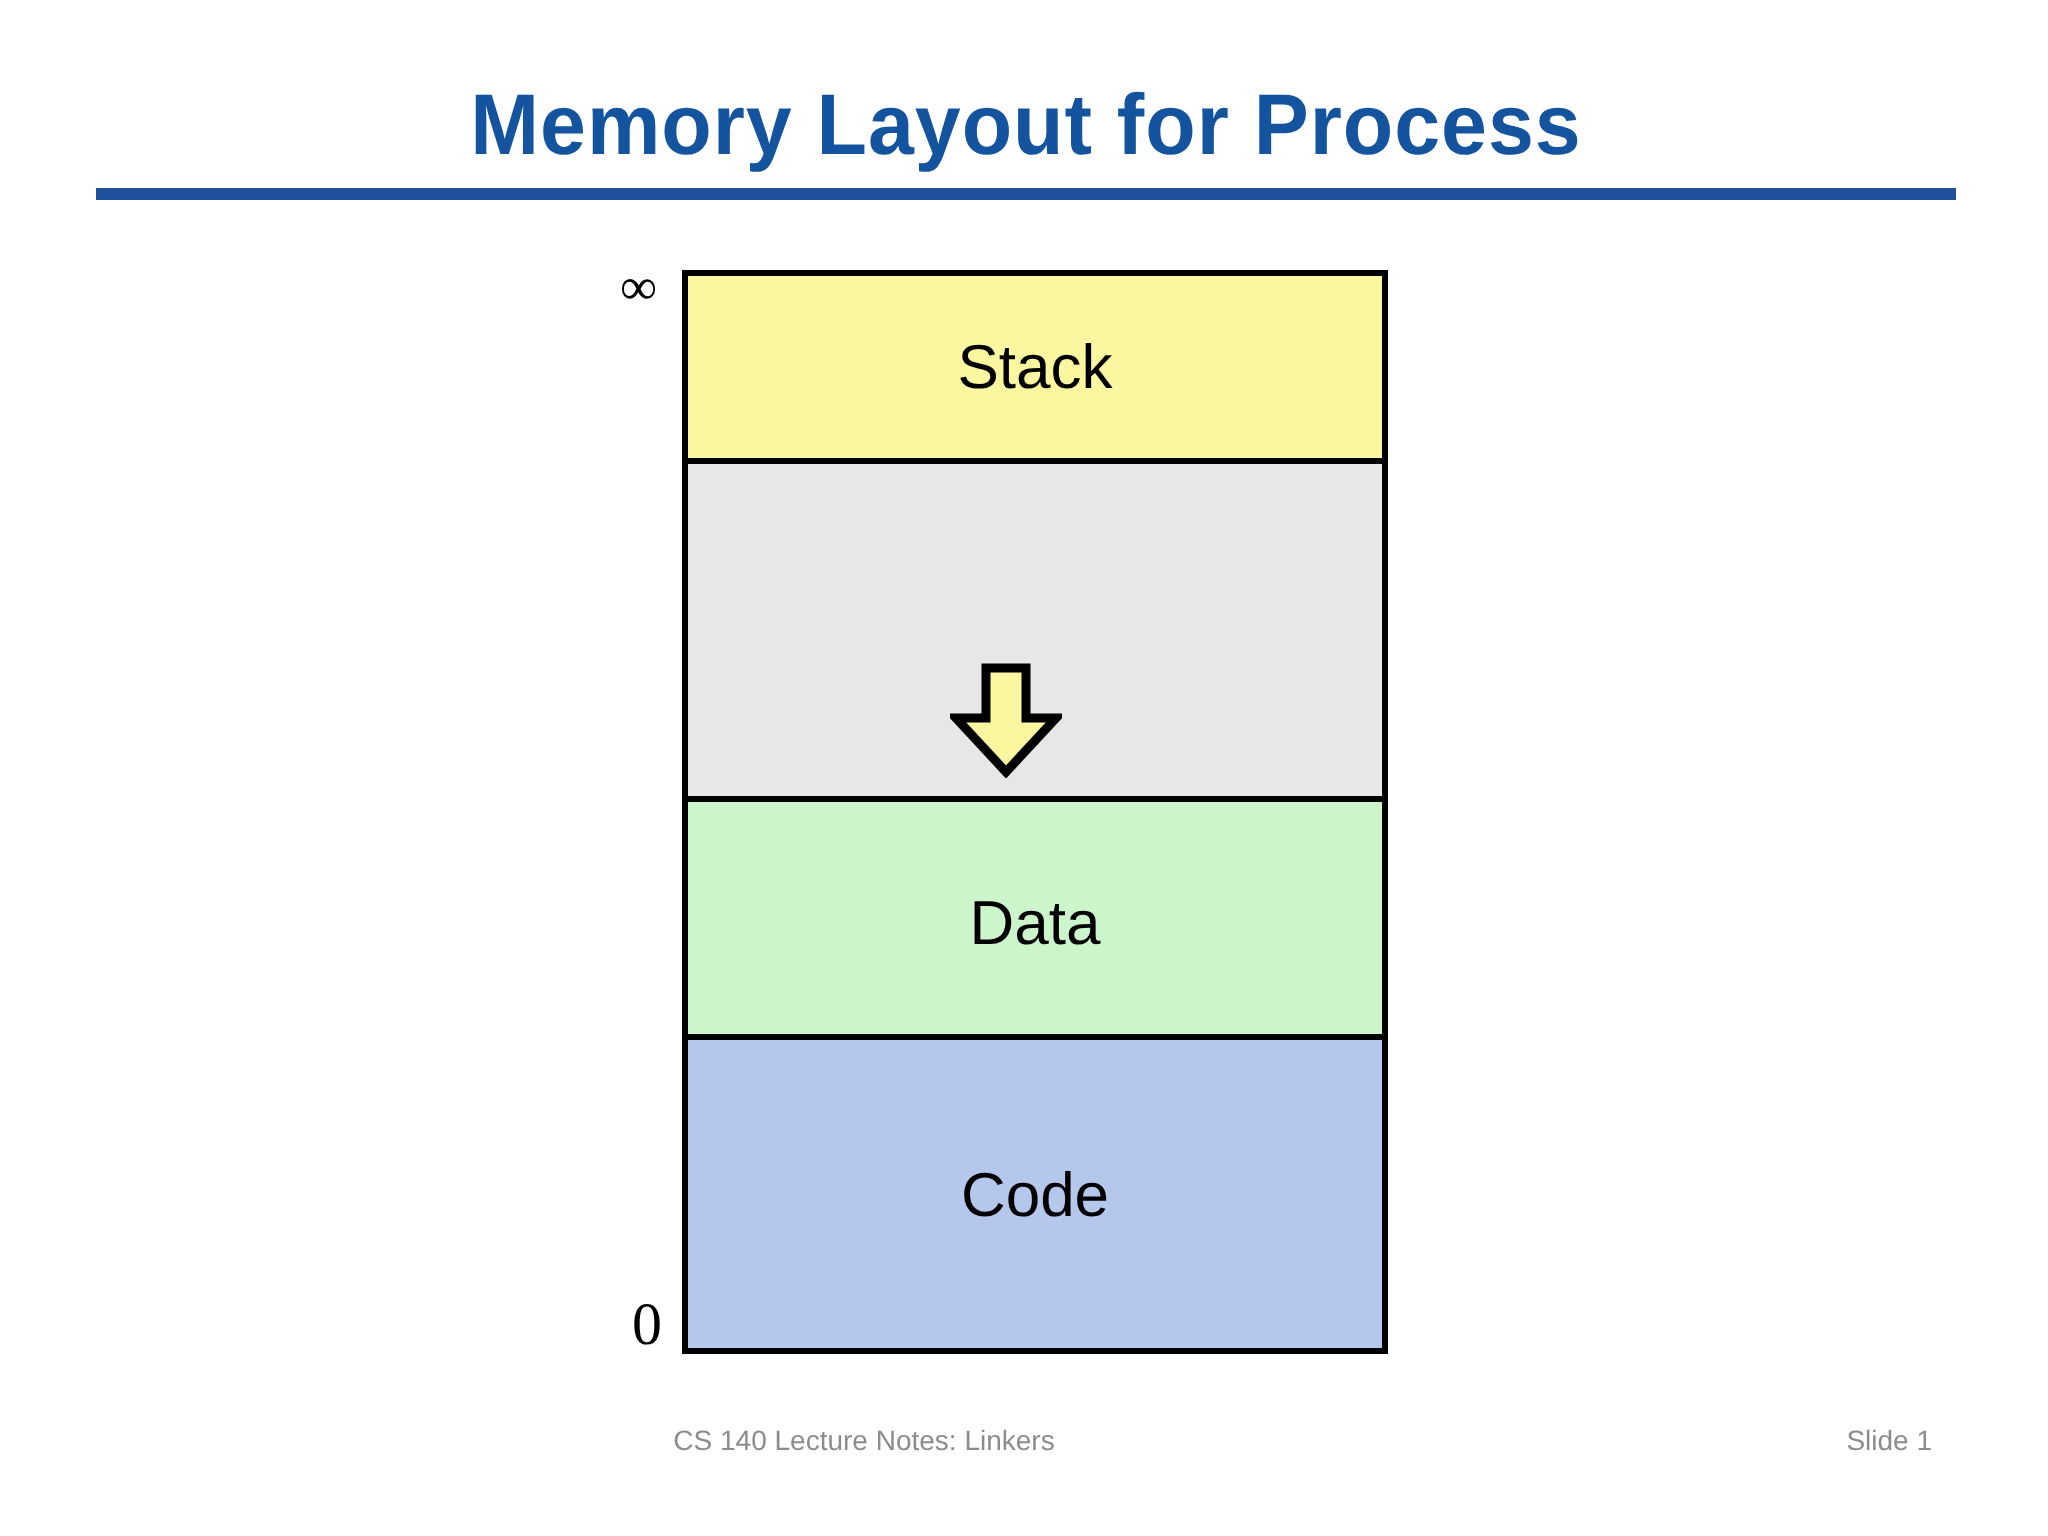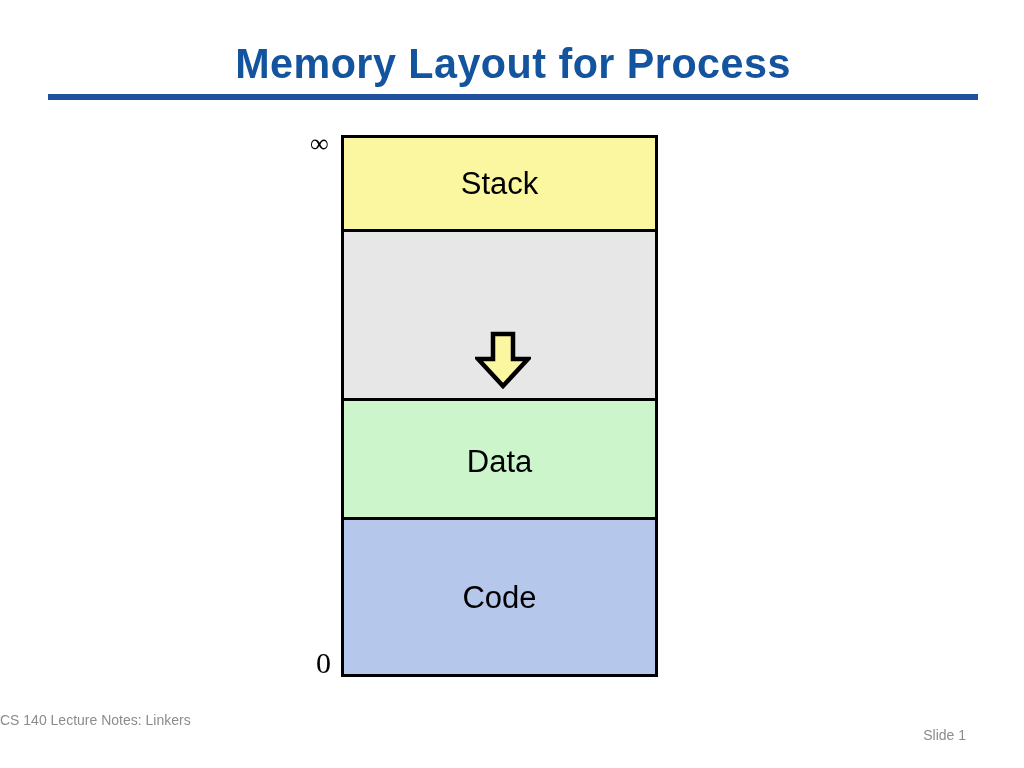--- a/index.html
+++ b/index.html
@@ -42,20 +42,21 @@
     background: #21519C;
   }
 
   
   #memory-diagram {
     position: absolute;
     left: 341px;
     top: 135px;
     width: 317px;
     height: 542px;
+    padding-left: 36px;
   }
   .mem-seg {
     position: absolute;
     left: 0;
     width: 100%;
     box-sizing: border-box;
     border: 3px solid #000000;
     display: flex;
     align-items: center;
     justify-content: center;
@@ -120,33 +121,32 @@
     color: #000000;
     line-height: 1;
   }
 
   
   #footer-note {
     position: absolute;
     left: 0;
     top: 712px;
     width: 864px;
-    text-align: left;
+    text-align: center;
     font-family: "Liberation Sans", sans-serif;
     font-size: 14px;
     color: #8C8C8C;
   }
   #footer-slide-number {
     position: absolute;
     right: 58px;
     top: 712px;
     font-family: "Liberation Sans", sans-serif;
     font-size: 14px;
     color: #8C8C8C;
-    margin-top: 15px;
   }
 </style>
 </head>
 <body>
 
 <div id="slide-title">Memory Layout for Process</div>
 <div id="title-rule"></div>
 
 <div id="label-infinity">∞</div>
 <div id="label-zero">0</div>

